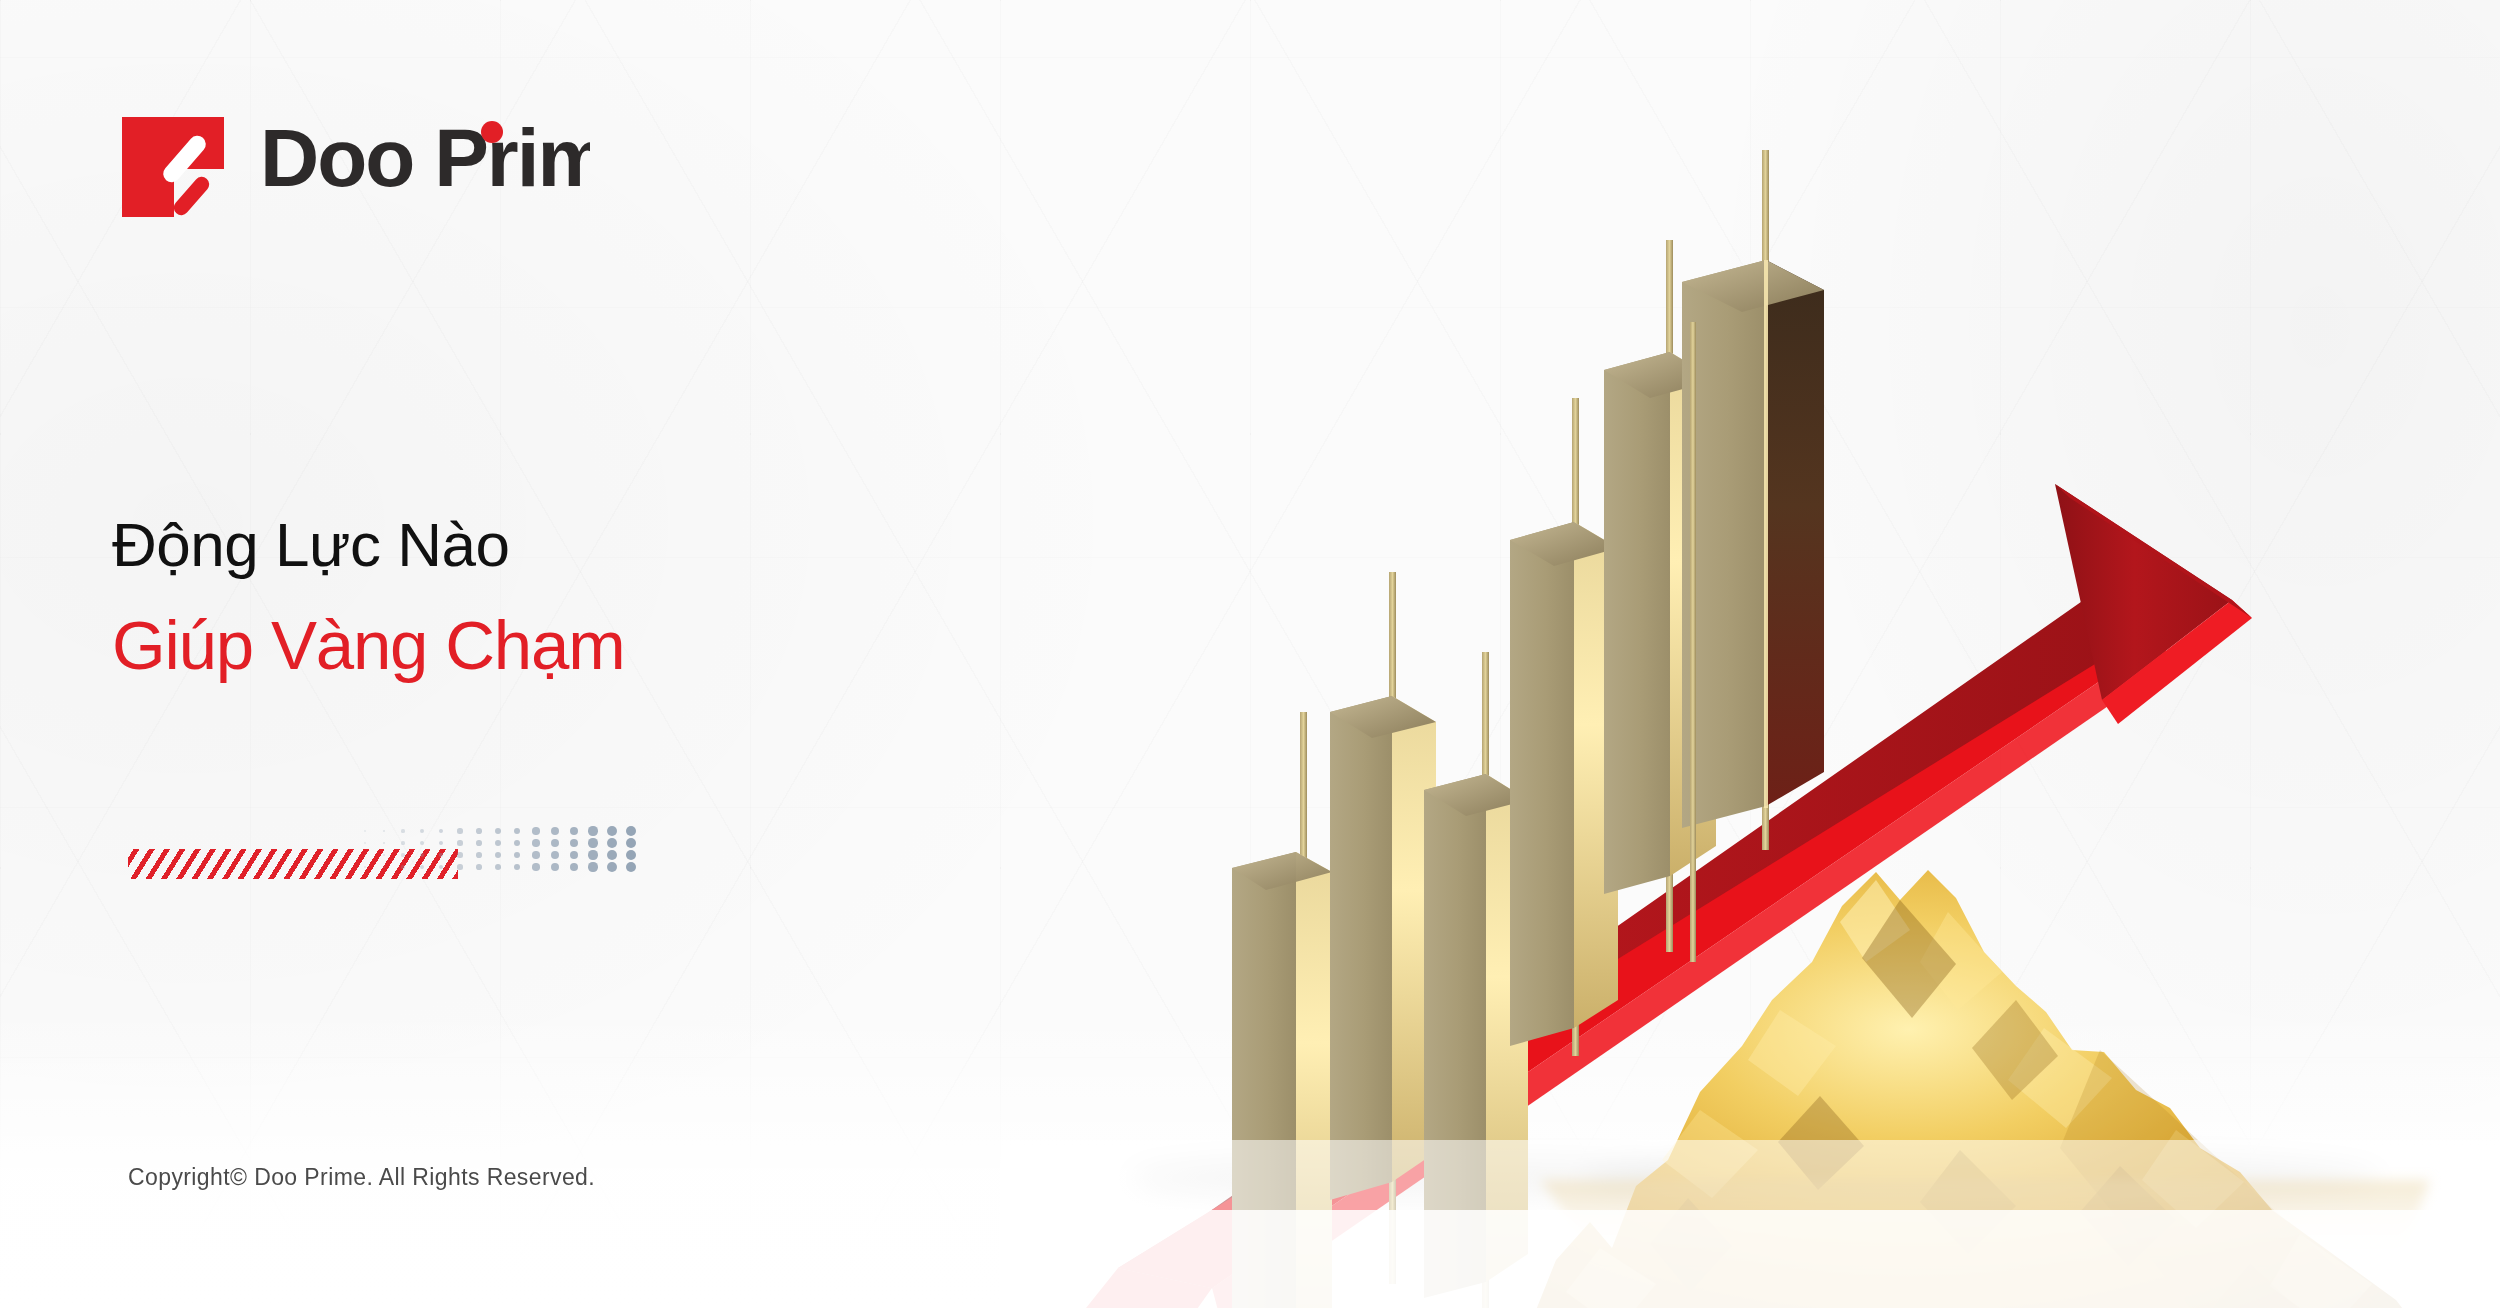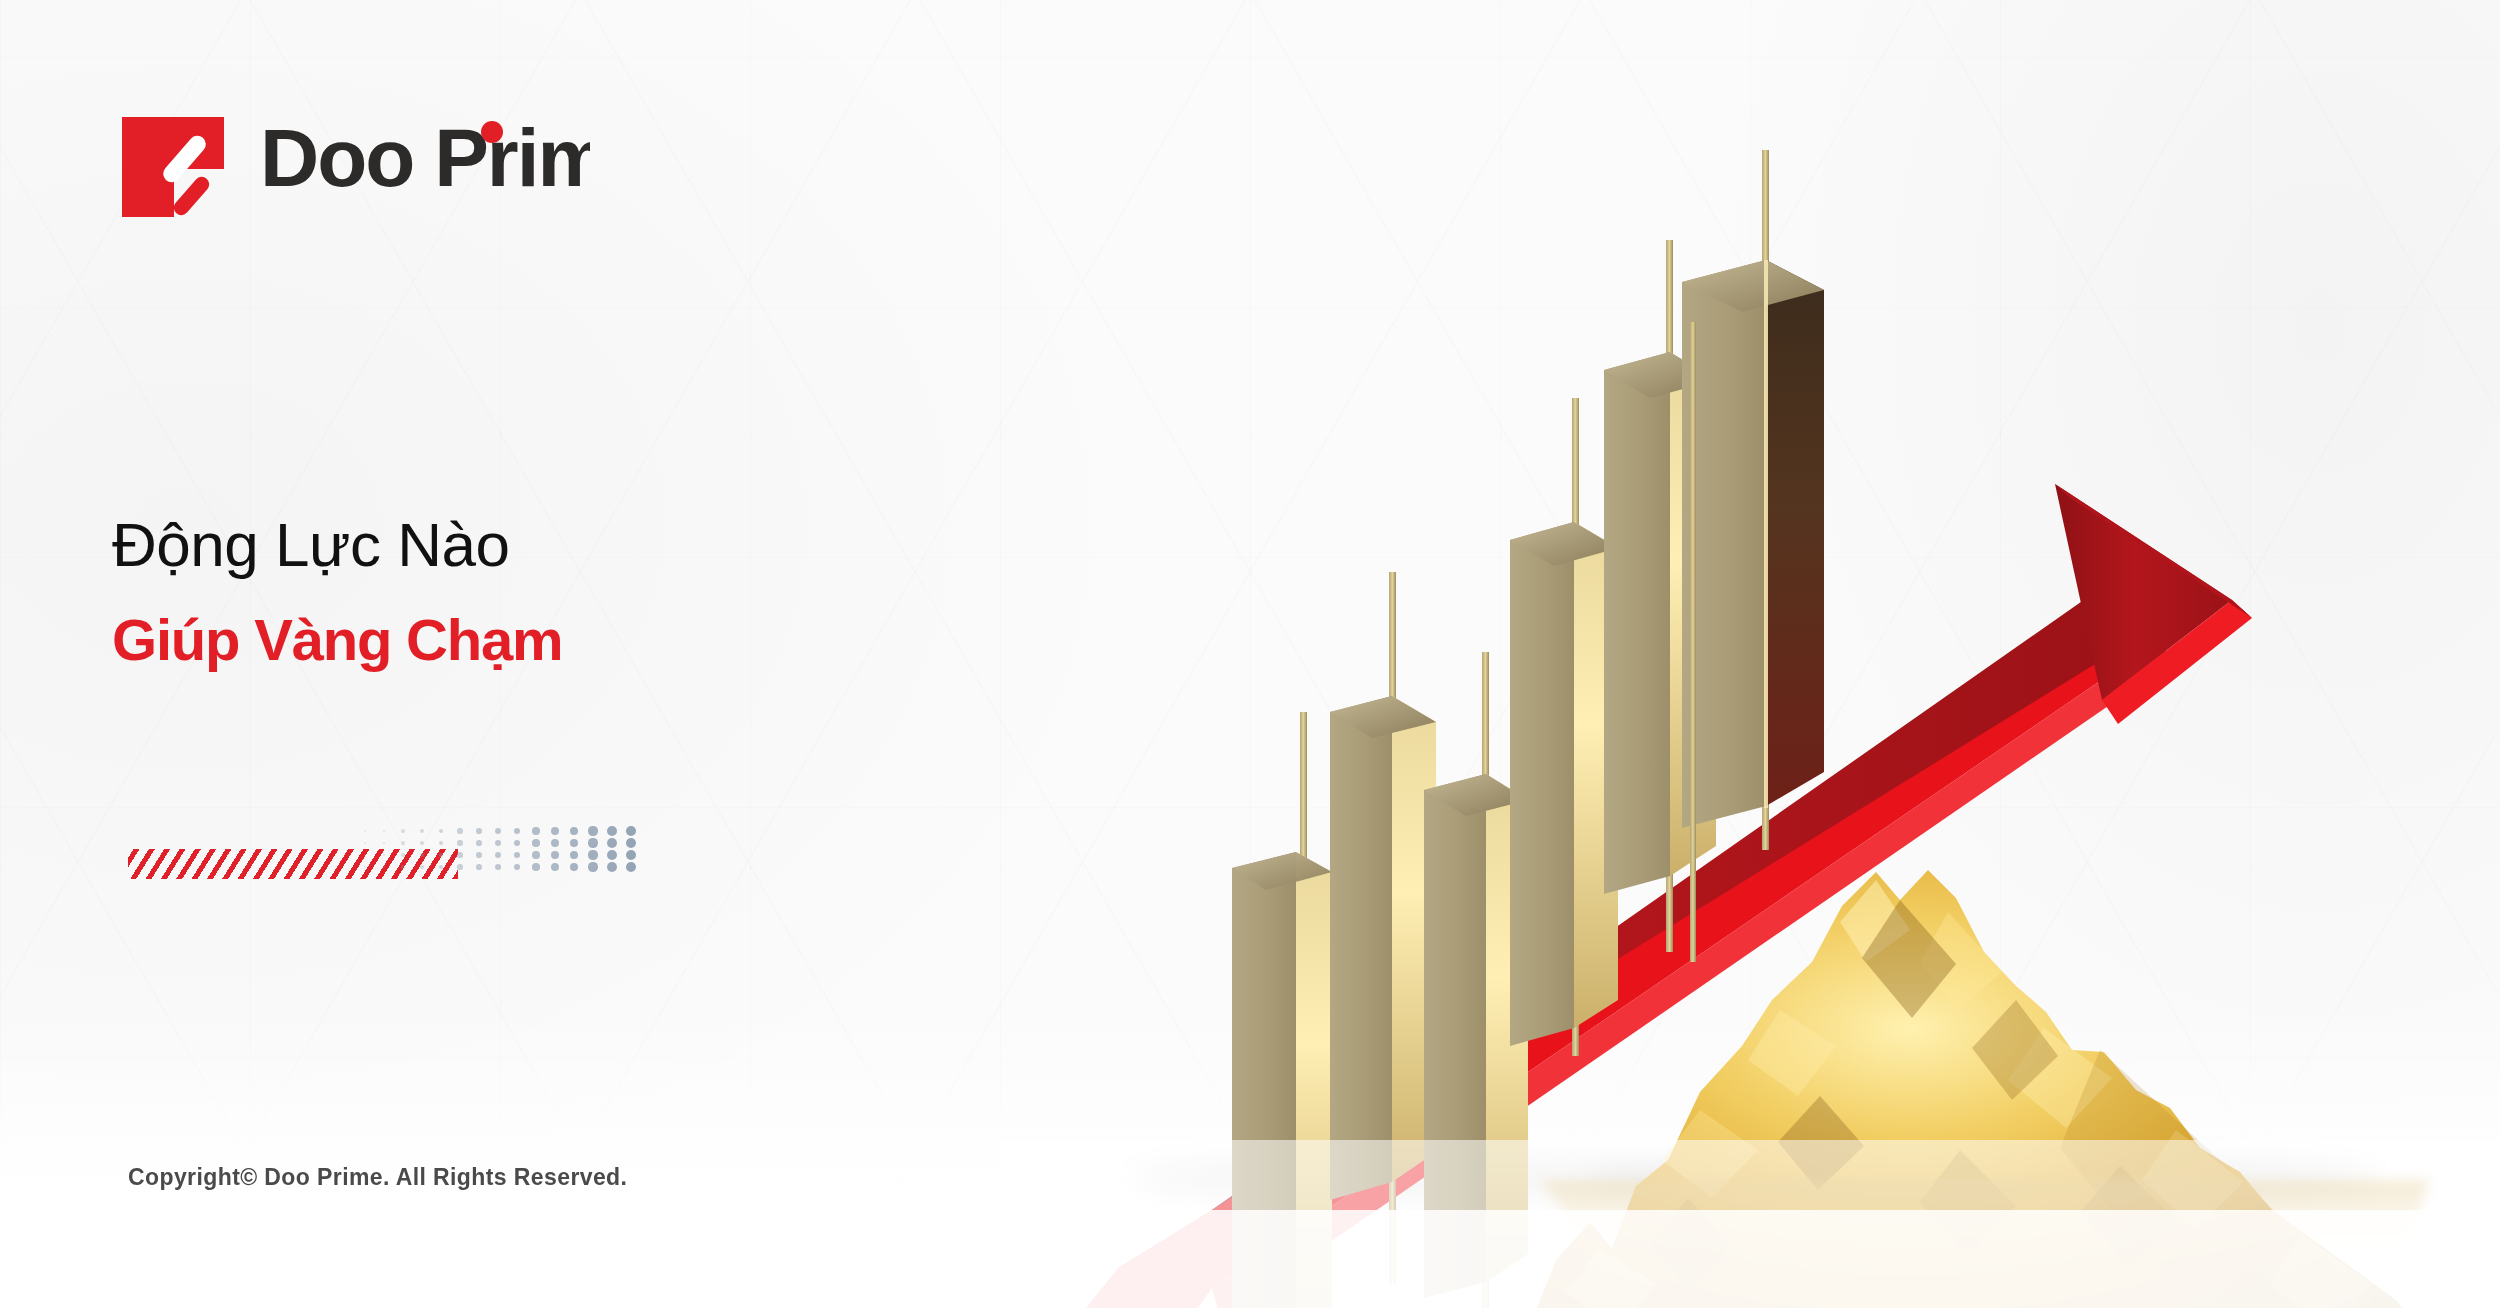--- a/index.html
+++ b/index.html
@@ -62,41 +62,41 @@
     white-space:nowrap;
   }
 
   
   .headline { position:absolute; left:112px; top:508px; width:920px; }
   .hl-1 {
     font-size:62px; font-weight:400; line-height:1.18;
     letter-spacing:-0.5px; white-space:nowrap;
   }
   .hl-2, .hl-3 {
-    font-size:58px; font-weight:700; line-height:1.20;
+    font-size:69px; font-weight:400; line-height:1.20;
     letter-spacing:-1.2px; white-space:nowrap;
   }
   .hl-2 { margin-top:24px; }
 
   
   .decor { position:absolute; left:128px; top:826px; width:520px; height:56px; }
   .decor-hatch {
     position:absolute; left:0; top:23px; width:330px; height:30px;
     background:repeating-linear-gradient(-58deg,
         #e02129 0 5px,
         #e02129 5px,
         rgba(255,255,255,0) 5px 13px);
   }
   .decor-dots { position:absolute; left:232px; top:0; width:290px; height:50px; }
   .decor-dots i { position:absolute; border-radius:50%; display:block; }
 
   
   .copyright {
     position:absolute; left:128px; top:1164px;
-    font-size:23px; letter-spacing:.4px; font-weight:700;
+    font-size:23px; letter-spacing:.4px; font-weight:400;
   }
 
   
   .stage { position:absolute; left:1000px; top:0; width:1500px; height:1308px; }
   .stage svg { position:absolute; left:0; top:0; width:1500px; height:1308px; }
 </style>
 </head>
 <body>
 
 <div id="banner">

